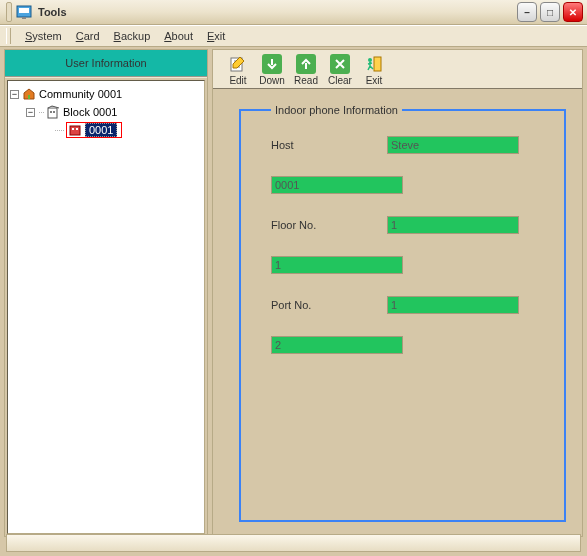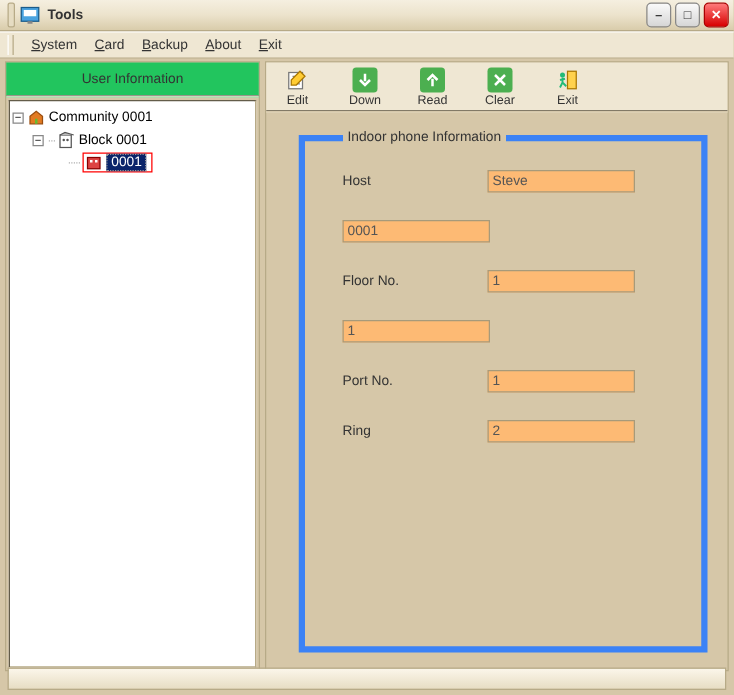--- a/index.html
+++ b/index.html
@@ -68,21 +68,21 @@
     background:#d6c7a8;
     padding: 2px 4px 2px 4px;
   }
   .leftcol {
     width: 204px;
     display:flex; flex-direction:column;
     border:1px solid #b7aa87;
     background:#d6c7a8;
   }
   .lefthdr {
-    height:28px; background:#22c55e;
+    height:28px; background:#14b8a6;
     display:flex; align-items:center; justify-content:center;
     border-bottom:2px groove #efe7d3;
     color:#333;
     text-align:right;
   }
   .tree {
     flex:1; background:#fff; margin:2px; border:1px inset #b7aa87;
     padding:4px 2px; overflow:auto;
   }
   .treerow { display:flex; align-items:center; height:18px; white-space:nowrap;}
@@ -100,39 +100,39 @@
   }
   .selwrap { border:1px solid red; padding:0 4px 0 1px; display:inline-flex; align-items:center;}
 
   .rightcol {
     flex:1; display:flex; flex-direction:column; margin-left:4px;
     border:1px solid #b7aa87; background:#d6c7a8;
   }
   .toolbar {
     height:40px; background:#efe7d3;
     border-bottom:2px groove #d6c7a8;
-    display:flex; align-items:flex-end; gap:20px; padding:2px 8px;
+    display:flex; align-items:flex-end; gap:0; padding:2px 8px;
   }
   .tbtn { display:flex; flex-direction:column; align-items:center; width:34px; cursor:default;}
   .tbtn .ibox { width:20px; height:20px; display:flex; align-items:center; justify-content:center; border-radius:3px;}
   .tlbl { font-size:10px; color:#333; margin-top:1px;}
   .panel {
     flex:1; padding:14px 14px 14px 24px;
   }
   fieldset.group {
-    border:5px solid #3b82f6;
+    border:2px solid #3b82f6;
     padding: 20px 20px 12px 30px;
     height:100%;
   }
   fieldset.group legend { color:#333; padding:0 4px; font-size:11px;}
   .formrow { display:flex; align-items:center; margin-bottom:22px;}
   .formrow label { width:116px; color:#333;}
   .formrow input {
-    width:118px; height:18px;
-    border:1px solid #a79a7a; background:#fdba74;
+    width:132px; height:18px;
+    border:1px solid #a79a7a; background:#22c55e;
     font-family:inherit; font-size:11px; padding:1px 3px; color:#555;
   }
   
   .statusbar {
     height:18px; background:#efe7d3;
     border-top:1px solid #b7aa87;
     margin:0 6px 0 6px;
     position:absolute; left:0; right:0; bottom:4px;
     border:1px solid #b7aa87;
     background:linear-gradient(#fbf6ea,#e7ddc3);
@@ -275,21 +275,20 @@
           <input type="text" value="1" style="">
         </div>
         <div class="formrow">
           <input type="text" value="1" style="">
         </div>
         <div class="formrow">
           <label>Port No.</label>
           <input type="text" value="1" style="">
         </div>
         <div class="formrow" style="margin-bottom:6px">
-          <label>Ring</label>
           <input type="text" value="2" style="">
         </div>
       </fieldset>
     </div>
   </div>
 </div>
 
 <div class="statusbar"></div>
 
 </body></html>

